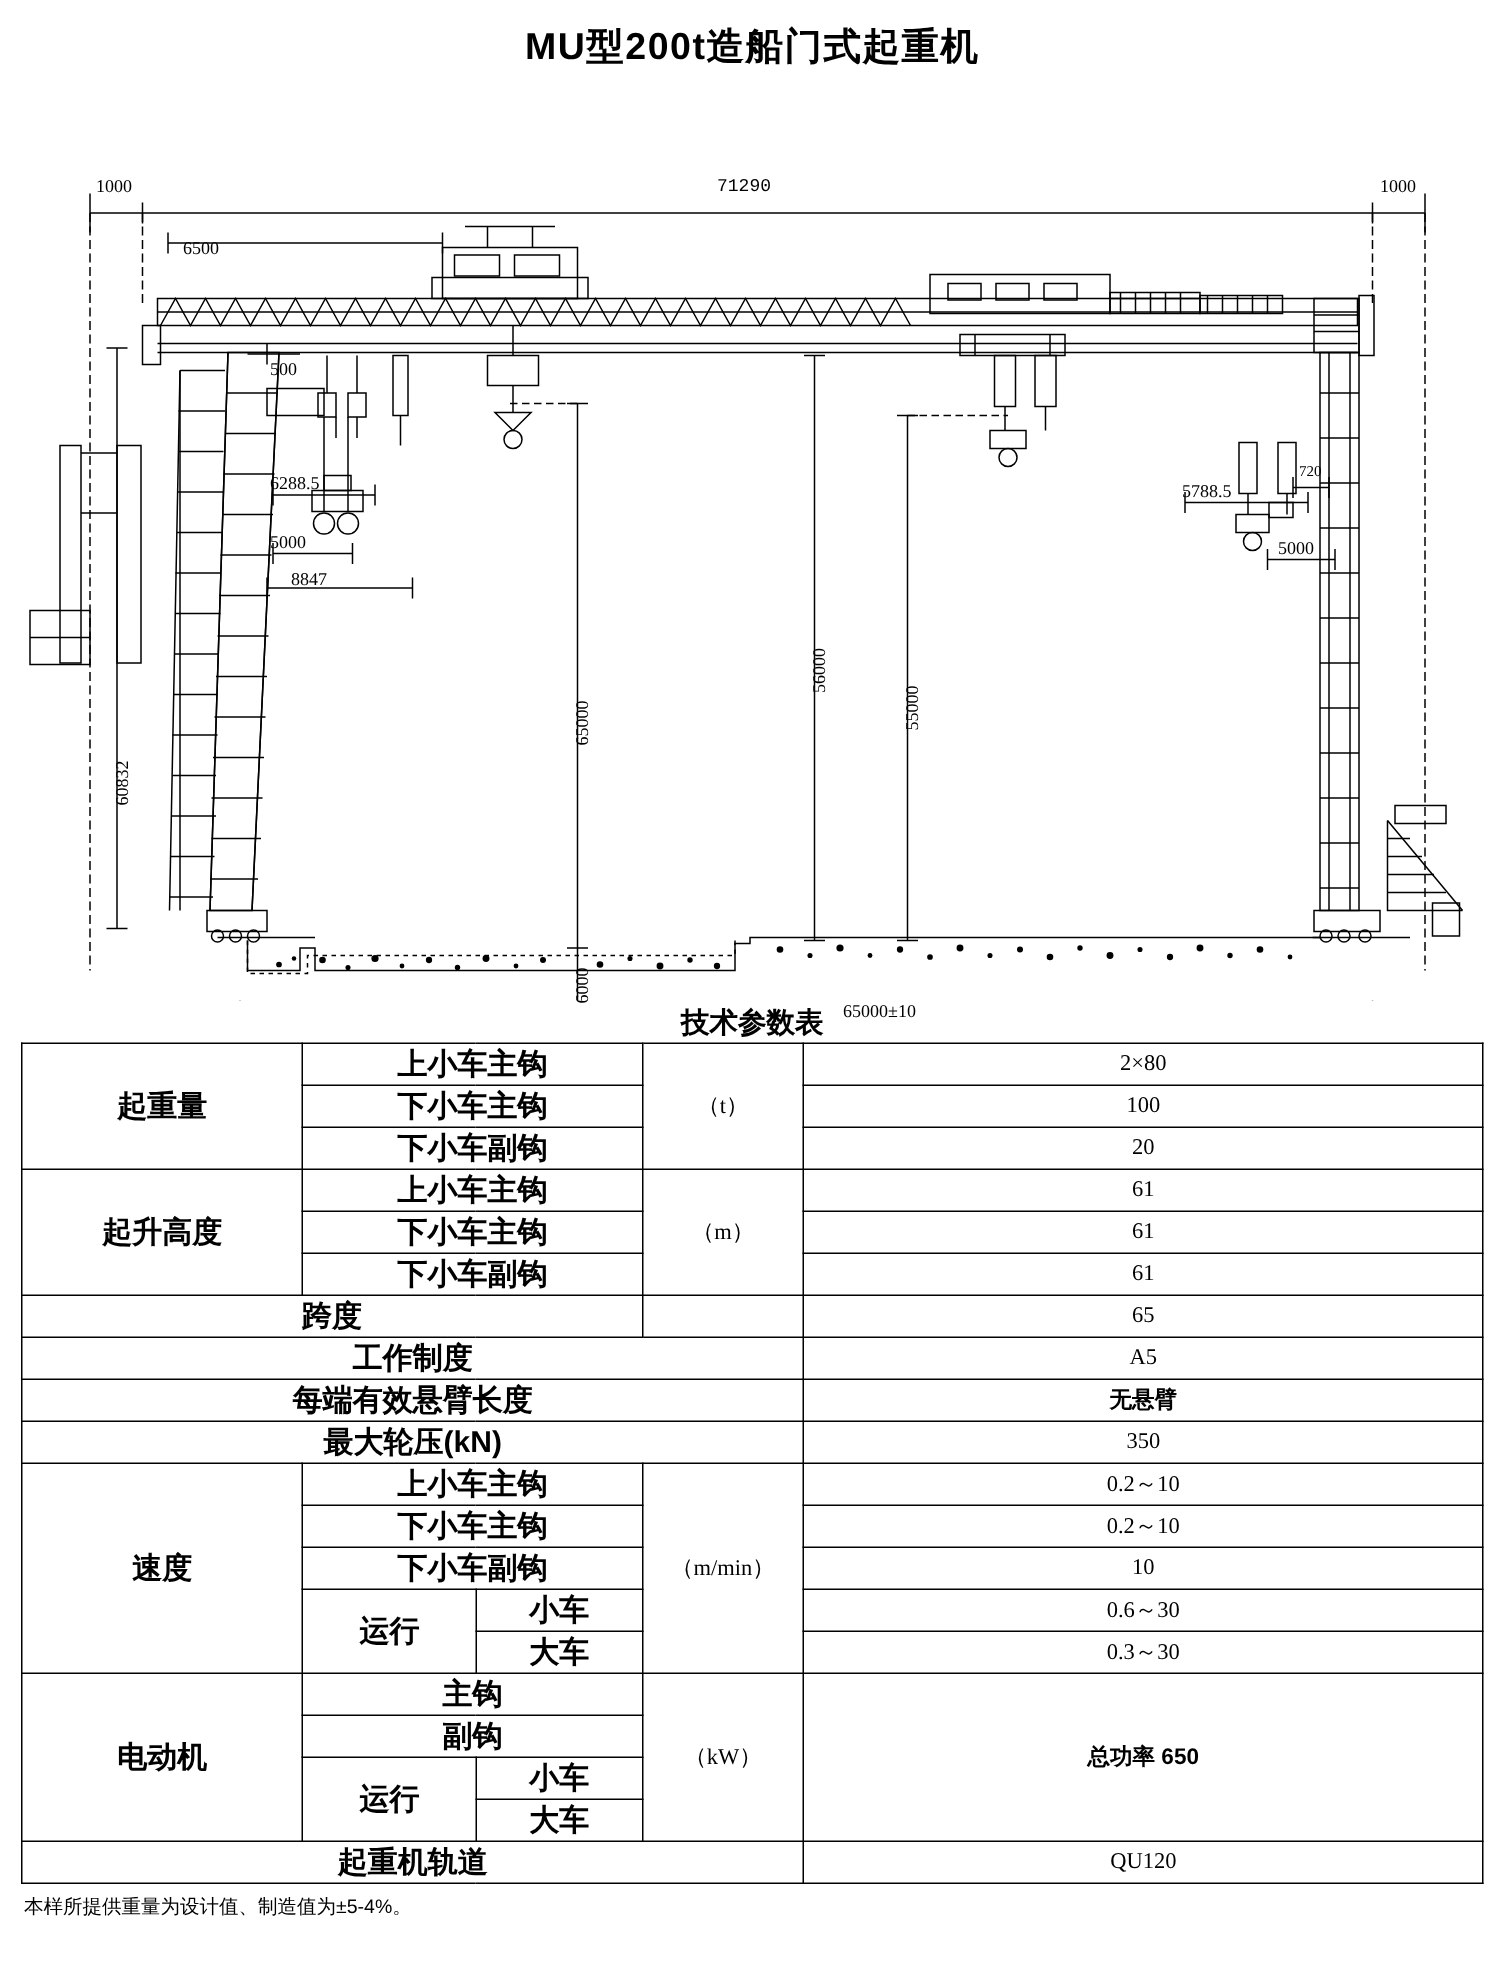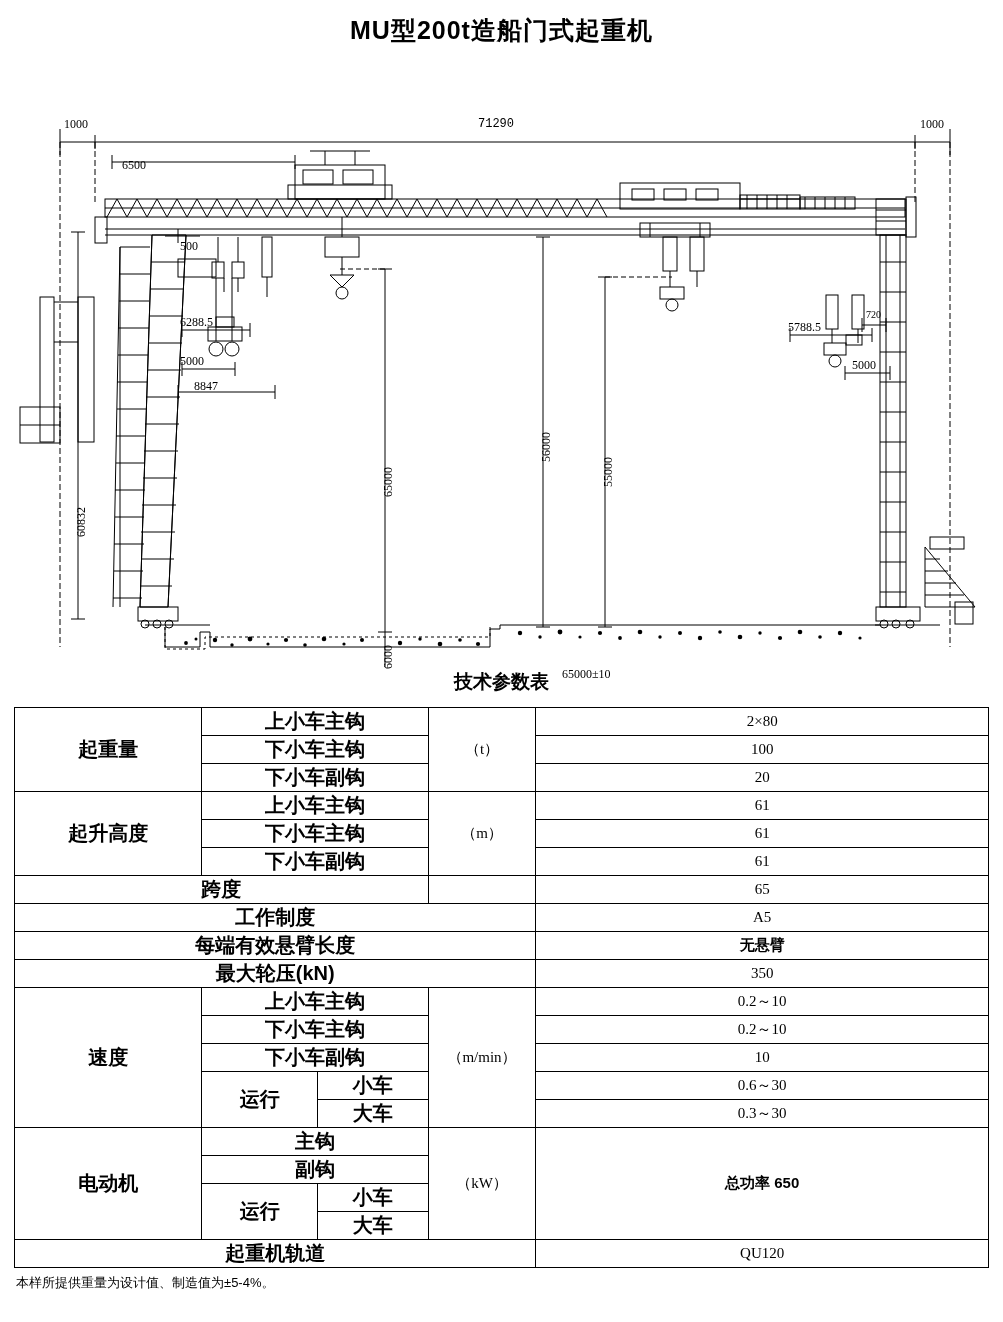--- a/index.html
+++ b/index.html
@@ -13,21 +13,21 @@
 
   
   .drawing{position:relative;width:1003px;height:620px;}
   .drawing svg{position:absolute;left:0;top:0;}
   .dlabel{position:absolute;font-family:"Liberation Serif",serif;font-size:12px;white-space:nowrap;}
   .dlabel.v{transform-origin:left top;transform:rotate(-90deg);}
 
   
   .tabletitle{
     text-align:center;font-family:"Liberation Sans",sans-serif;font-weight:bold;
-    font-size:19px;margin:2px 0 12px 0;
+    font-size:19px;margin:2px 0 0 0;
   }
   table.spec{
     border-collapse:collapse;width:975px;margin:0 auto;
     font-family:"Liberation Serif",serif;font-size:15px;
   }
   table.spec td{
     border:1px solid #000;text-align:center;vertical-align:middle;height:27px;padding:0 4px;
   }
   table.spec td.cn{font-family:"Liberation Sans",sans-serif;font-weight:bold;font-size:20px;}
   table.spec td.unit{width:100px;}

